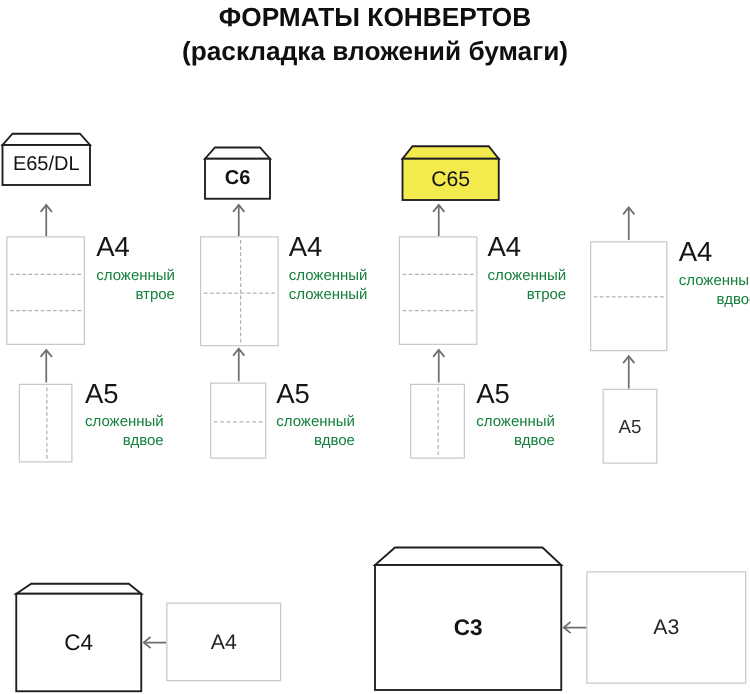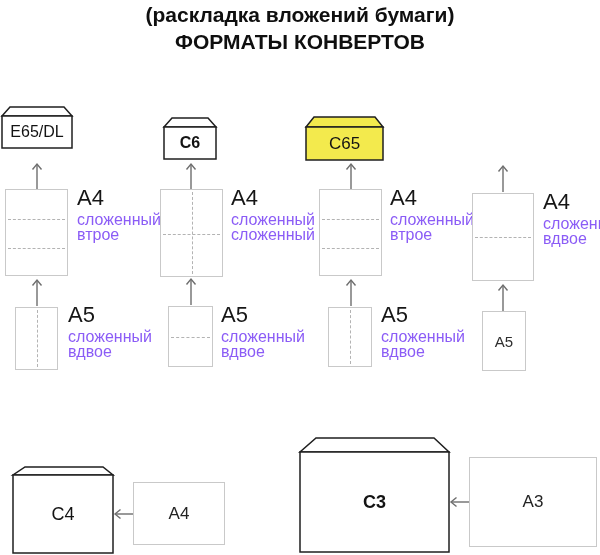--- a/index.html
+++ b/index.html
@@ -21,33 +21,33 @@
   .sheet{position:absolute;background:#ffffff;border:1px solid #c9c9c9;box-sizing:border-box;}
   .hdash{position:absolute;left:2px;right:2px;border-top:1px dashed #b3b3b3;}
   .vdash{position:absolute;top:2px;bottom:2px;border-left:1px dashed #b3b3b3;left:50%;}
   .sheet-label{
     display:flex;align-items:center;justify-content:center;width:100%;height:100%;
     font-size:15px;color:#2e2e2e;
   }
   .sheet-label.lg{font-size:17px;color:#232323;}
   .desc{position:absolute;color:#1b1b1b;}
   .desc .big{font-size:22px;line-height:23px;color:#161616;}
-  .desc .small{font-size:16px;line-height:14.5px;margin-top:4px;color:#8b5cf6;}
+  .desc .small{font-size:12px;line-height:14.5px;margin-top:4px;color:#15803d;text-align:right;}
   .arrow{position:absolute;}
   .arrow svg{display:block;overflow:visible;}
   .arrow-stroke{stroke:#6e6e6e;stroke-width:1.4;fill:none;}
 </style>
 </head>
 <body>
 
 <div class="canvas">
 
   <div class="title">
+    <div>ФОРМАТЫ КОНВЕРТОВ</div>
     <div>(раскладка вложений бумаги)</div>
-    <div>ФОРМАТЫ КОНВЕРТОВ</div>
   </div>
 
   <div class="env" style="left:1px;top:106px;width:72px;height:43px;">
     <svg width="72" height="43" viewBox="0 0 72 43">
       <polygon class="env-shape" fill="#ffffff" points="9,1 63,1 71,10 1,10"></polygon>
       <rect class="env-shape" fill="#ffffff" x="1" y="10" width="70" height="32"></rect>
     </svg>
     <div class="env-lbl" style="top:10px;height:32px;font-size:16px;">E65/DL</div>
   </div>
 
@@ -126,21 +126,21 @@
     <div class="hdash" style="top:30px;"></div>
   </div>
   <div class="desc" style="left:221px;top:303px;">
     <div class="big">A5</div>
     <div class="small">
       <div>сложенный</div>
       <div>вдвое</div>
     </div>
   </div>
 
-  <div class="env" style="left:305px;top:116px;width:79px;height:45px;">
+  <div class="env" style="left:321px;top:116px;width:79px;height:45px;">
     <svg width="79" height="45" viewBox="0 0 79 45">
       <polygon class="env-shape" fill="#F3EA4D" points="9,1 70,1 78,11 1,11"></polygon>
       <rect class="env-shape" fill="#F3EA4D" x="1" y="11" width="77" height="33"></rect>
     </svg>
     <div class="env-lbl" style="top:11px;height:33px;font-size:17px;">C65</div>
   </div>
 
   <div class="arrow" style="left:344px;top:161px;">
     <svg width="14" height="28" viewBox="0 0 14 28">
       <line class="arrow-stroke" x1="7" y1="28" x2="7" y2="3"></line>

